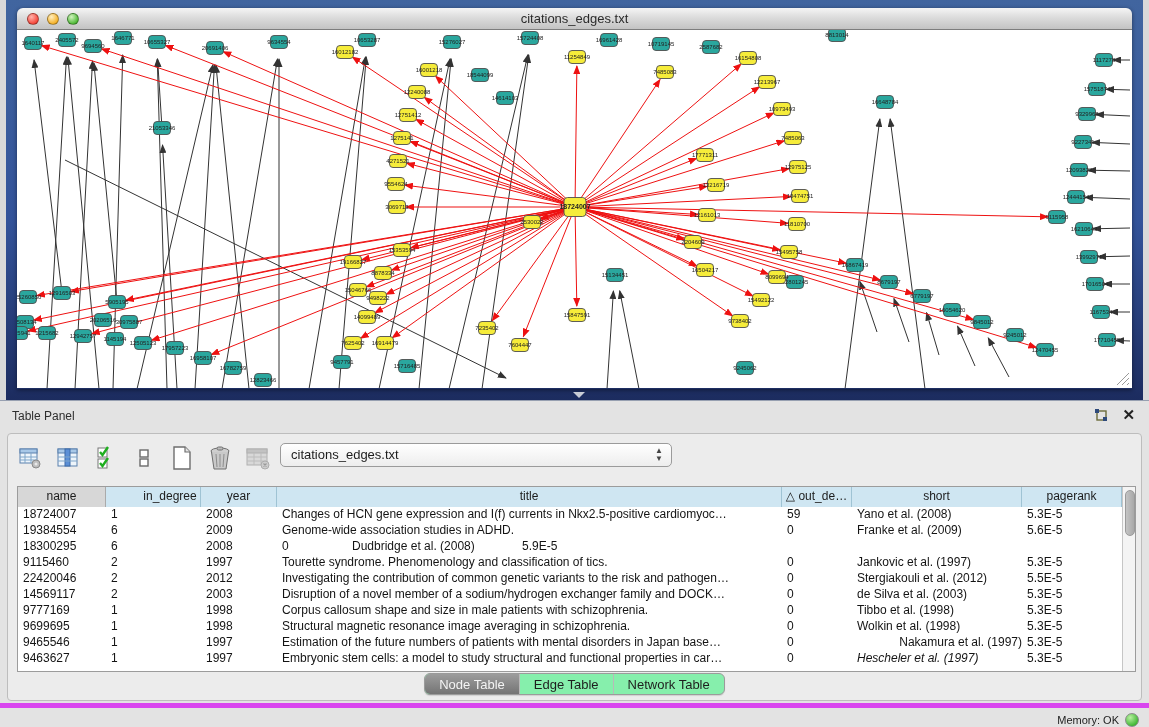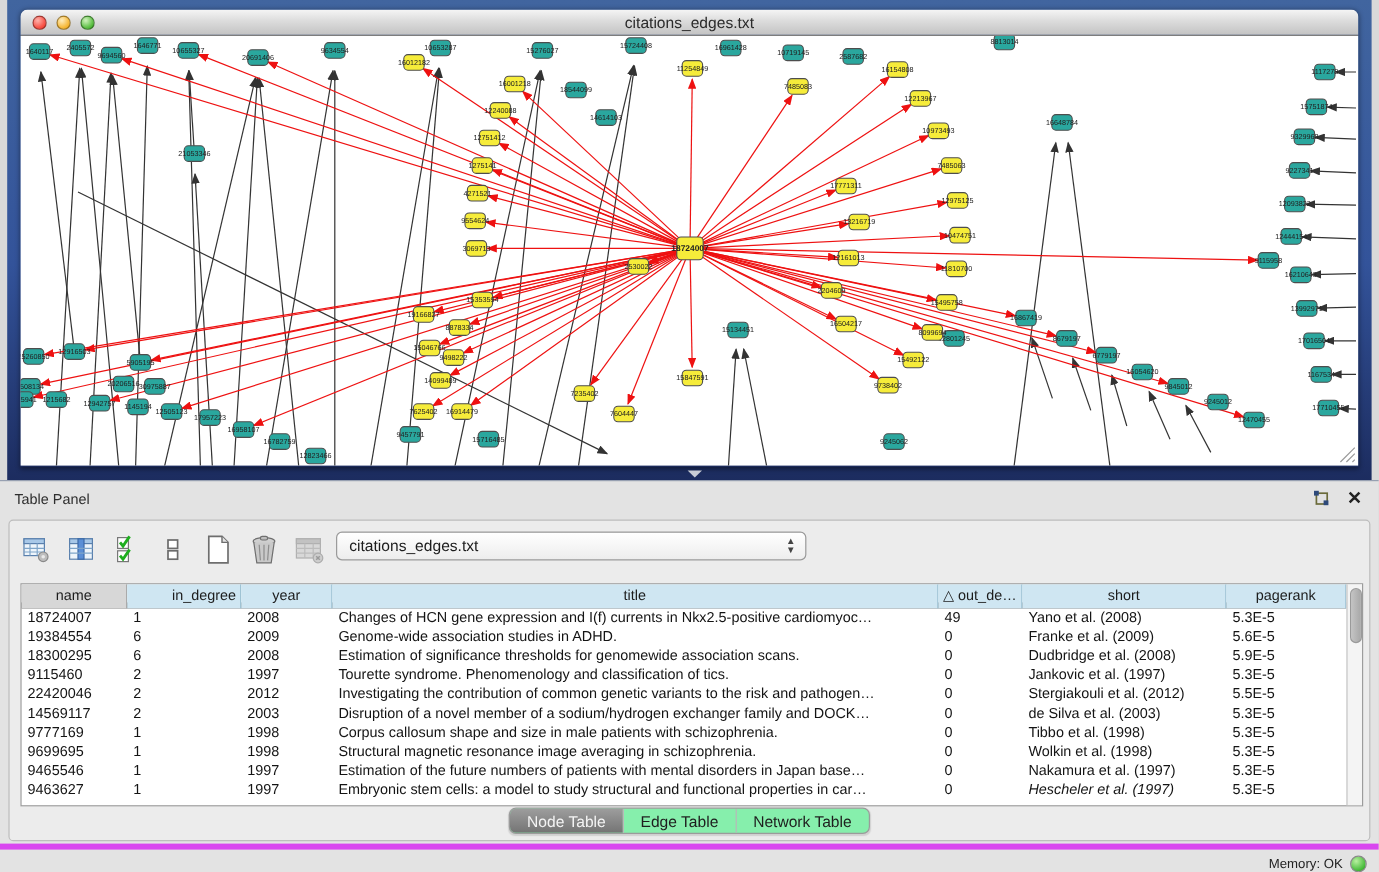--- a/index.html
+++ b/index.html
@@ -684,38 +684,37 @@
               <div class="hdr-cell" style="width: 70px;">△ out_de…</div>
               <div class="hdr-cell" style="width: 170px;">short</div>
               <div class="hdr-cell" style="width: 100px;">pagerank</div>
             </div>
           <div id="row-container">
               <div class="row">
                 <div class="cell" style="width: 88px;">18724007</div>
                 <div class="cell" style="width: 95px;">1</div>
                 <div class="cell" style="width: 76px;">2008</div>
                 <div class="cell" style="width: 505px;">Changes of HCN gene expression and I(f) currents in Nkx2.5-positive cardiomyoc…</div>
-                <div class="cell" style="width: 70px;">49</div>
+                <div class="cell" style="width: 70px;">59</div>
                 <div class="cell" style="width: 170px;">Yano et al. (2008)</div>
                 <div class="cell" style="width: 100px;">5.3E-5</div>
               </div>
               <div class="row">
                 <div class="cell" style="width: 88px;">19384554</div>
                 <div class="cell" style="width: 95px;">6</div>
                 <div class="cell" style="width: 76px;">2009</div>
                 <div class="cell" style="width: 505px;">Genome-wide association studies in ADHD.</div>
                 <div class="cell" style="width: 70px;">0</div>
                 <div class="cell" style="width: 170px;">Franke et al. (2009)</div>
                 <div class="cell" style="width: 100px;">5.6E-5</div>
               </div>
               <div class="row">
                 <div class="cell" style="width: 88px;">18300295</div>
                 <div class="cell" style="width: 95px;">6</div>
                 <div class="cell" style="width: 76px;">2008</div>
-                <div class="cell" style="width: 505px;">Estimation of significance thresholds for genomewide association scans.</div>
                 <div class="cell" style="width: 70px;">0</div>
                 <div class="cell" style="width: 170px;">Dudbridge et al. (2008)</div>
                 <div class="cell" style="width: 100px;">5.9E-5</div>
               </div>
               <div class="row">
                 <div class="cell" style="width: 88px;">9115460</div>
                 <div class="cell" style="width: 95px;">2</div>
                 <div class="cell" style="width: 76px;">1997</div>
                 <div class="cell" style="width: 505px;">Tourette syndrome. Phenomenology and classification of tics.</div>
                 <div class="cell" style="width: 70px;">0</div>
@@ -757,21 +756,21 @@
                 <div class="cell" style="width: 70px;">0</div>
                 <div class="cell" style="width: 170px;">Wolkin et al. (1998)</div>
                 <div class="cell" style="width: 100px;">5.3E-5</div>
               </div>
               <div class="row">
                 <div class="cell" style="width: 88px;">9465546</div>
                 <div class="cell" style="width: 95px;">1</div>
                 <div class="cell" style="width: 76px;">1997</div>
                 <div class="cell" style="width: 505px;">Estimation of the future numbers of patients with mental disorders in Japan base…</div>
                 <div class="cell" style="width: 70px;">0</div>
-                <div class="cell" style="width: 170px;">Nakamura et al. (1997)</div>
+                <div class="cell" style="width: 170px; text-align: right;">Nakamura et al. (1997)</div>
                 <div class="cell" style="width: 100px;">5.3E-5</div>
               </div>
               <div class="row">
                 <div class="cell" style="width: 88px;">9463627</div>
                 <div class="cell" style="width: 95px;">1</div>
                 <div class="cell" style="width: 76px;">1997</div>
                 <div class="cell" style="width: 505px;">Embryonic stem cells: a model to study structural and functional properties in car…</div>
                 <div class="cell" style="width: 70px;">0</div>
                 <div class="cell" style="width: 170px; font-style: italic;">Hescheler et al. (1997)</div>
                 <div class="cell" style="width: 100px;">5.3E-5</div>

